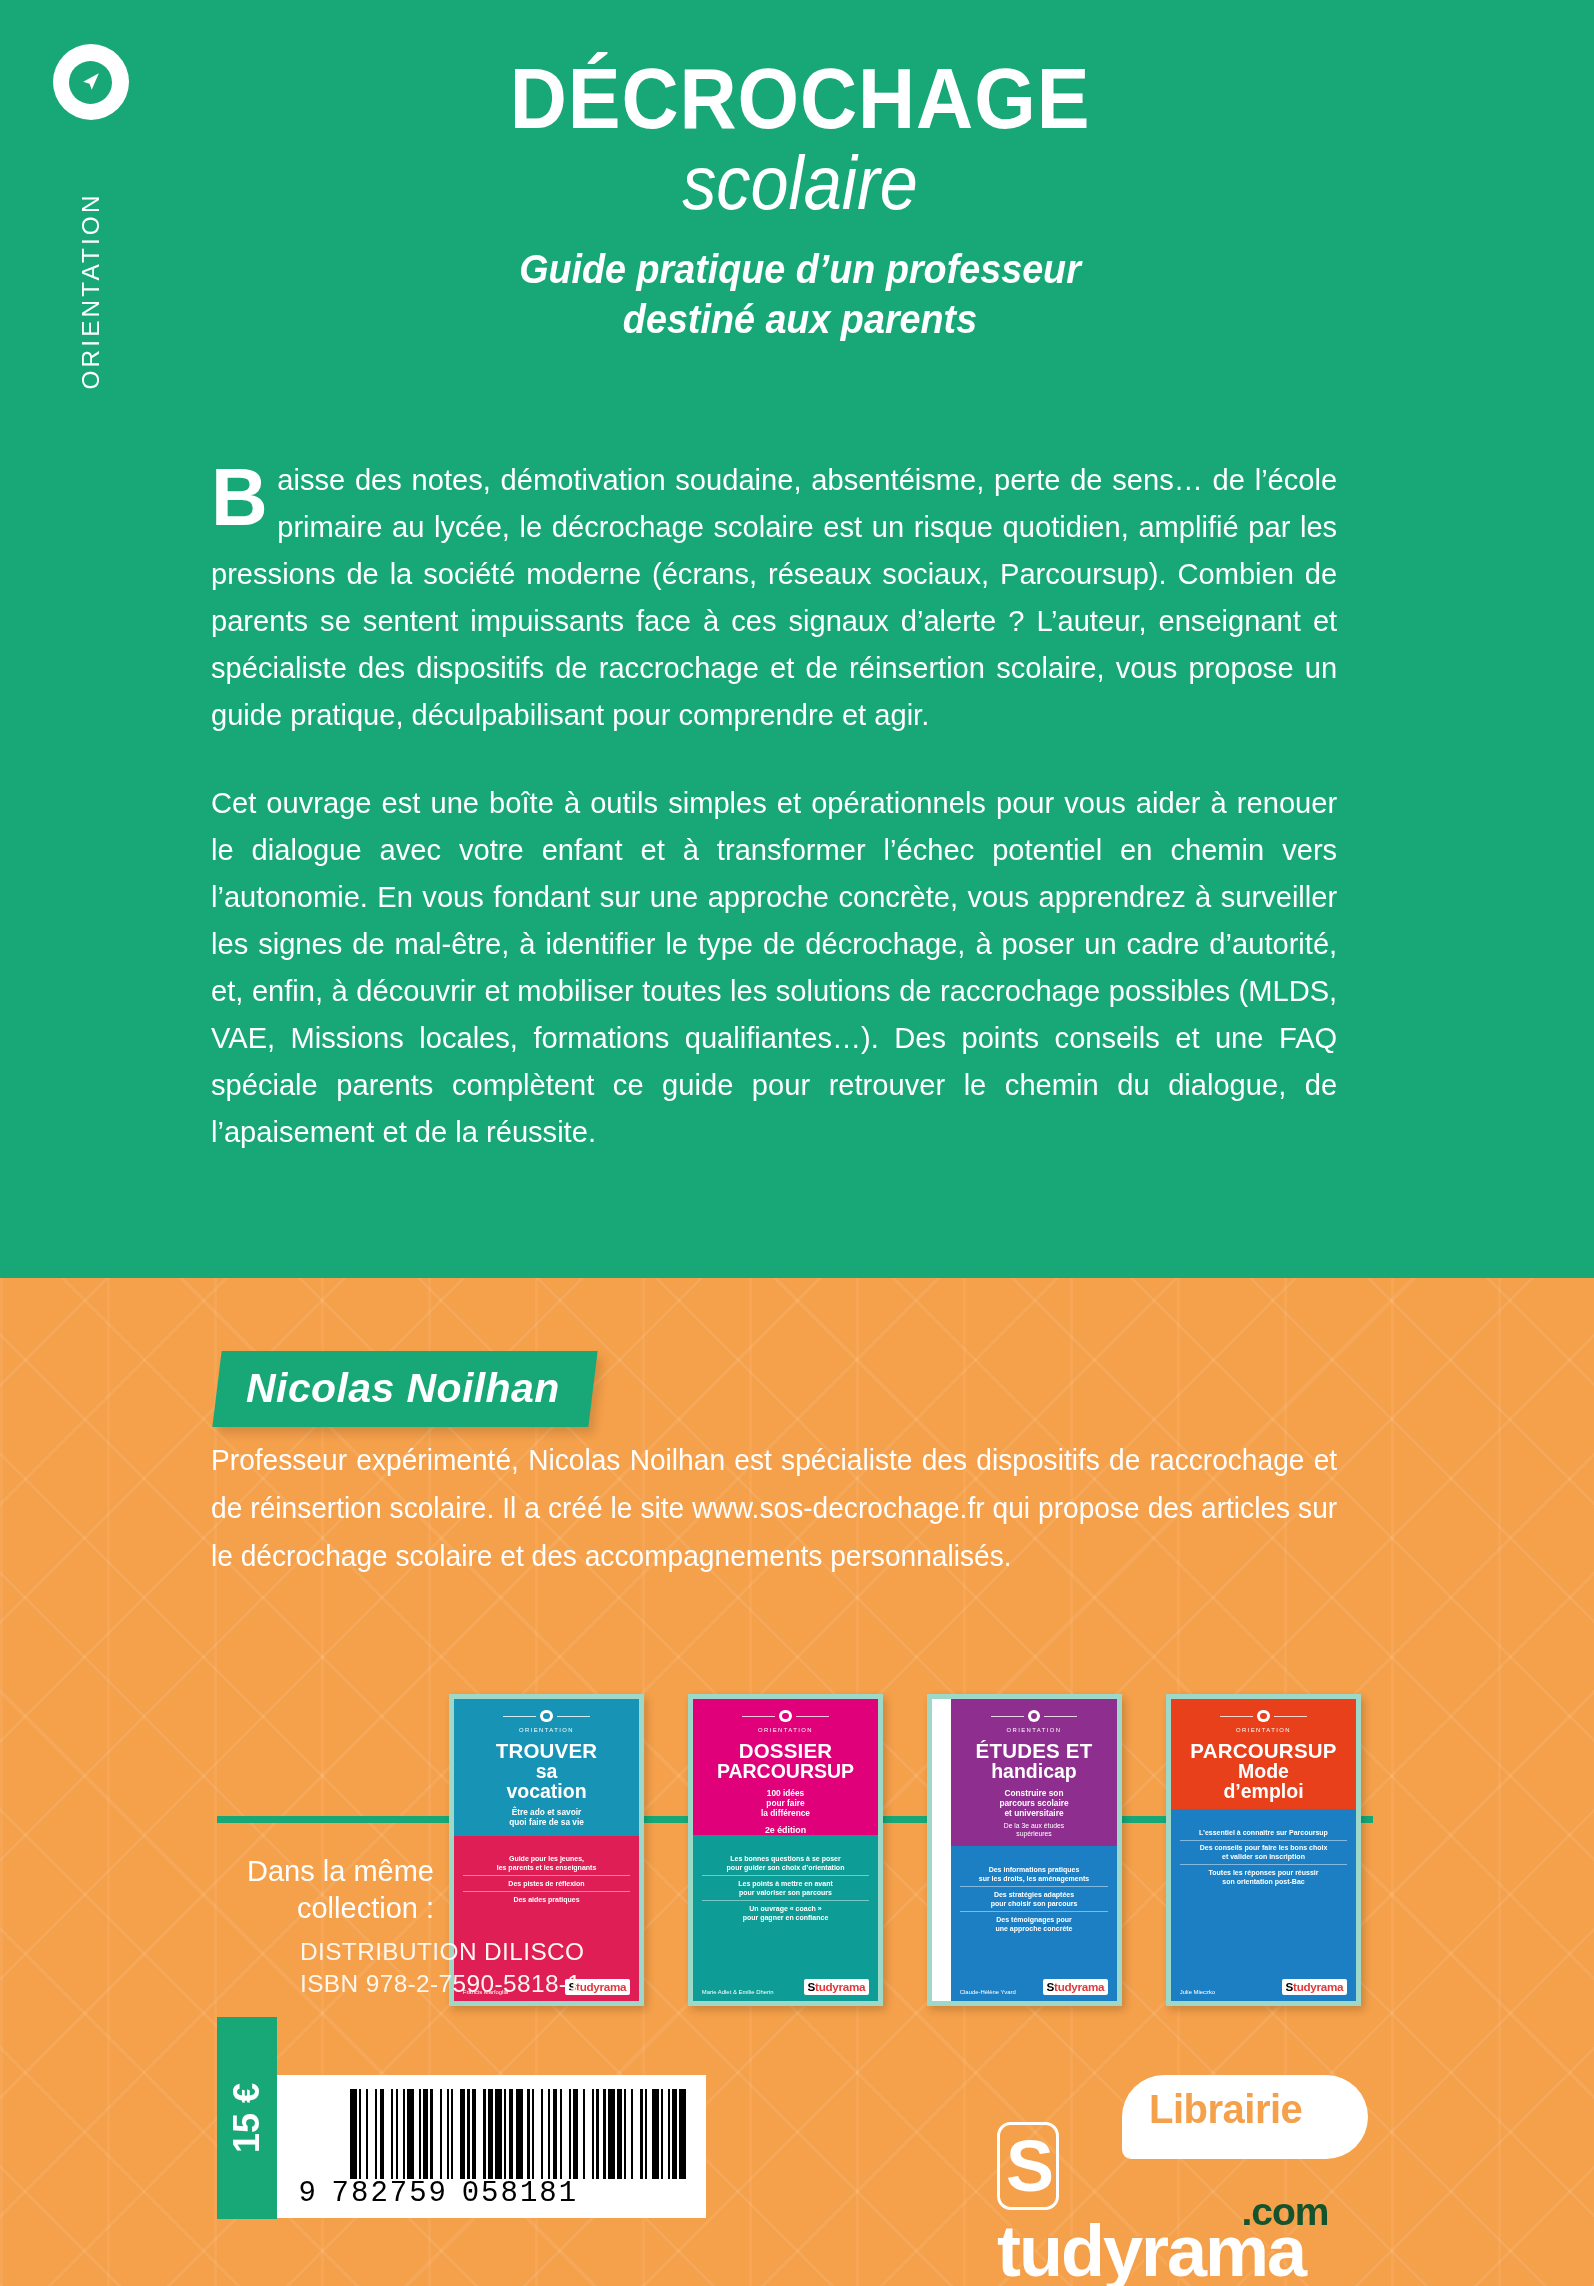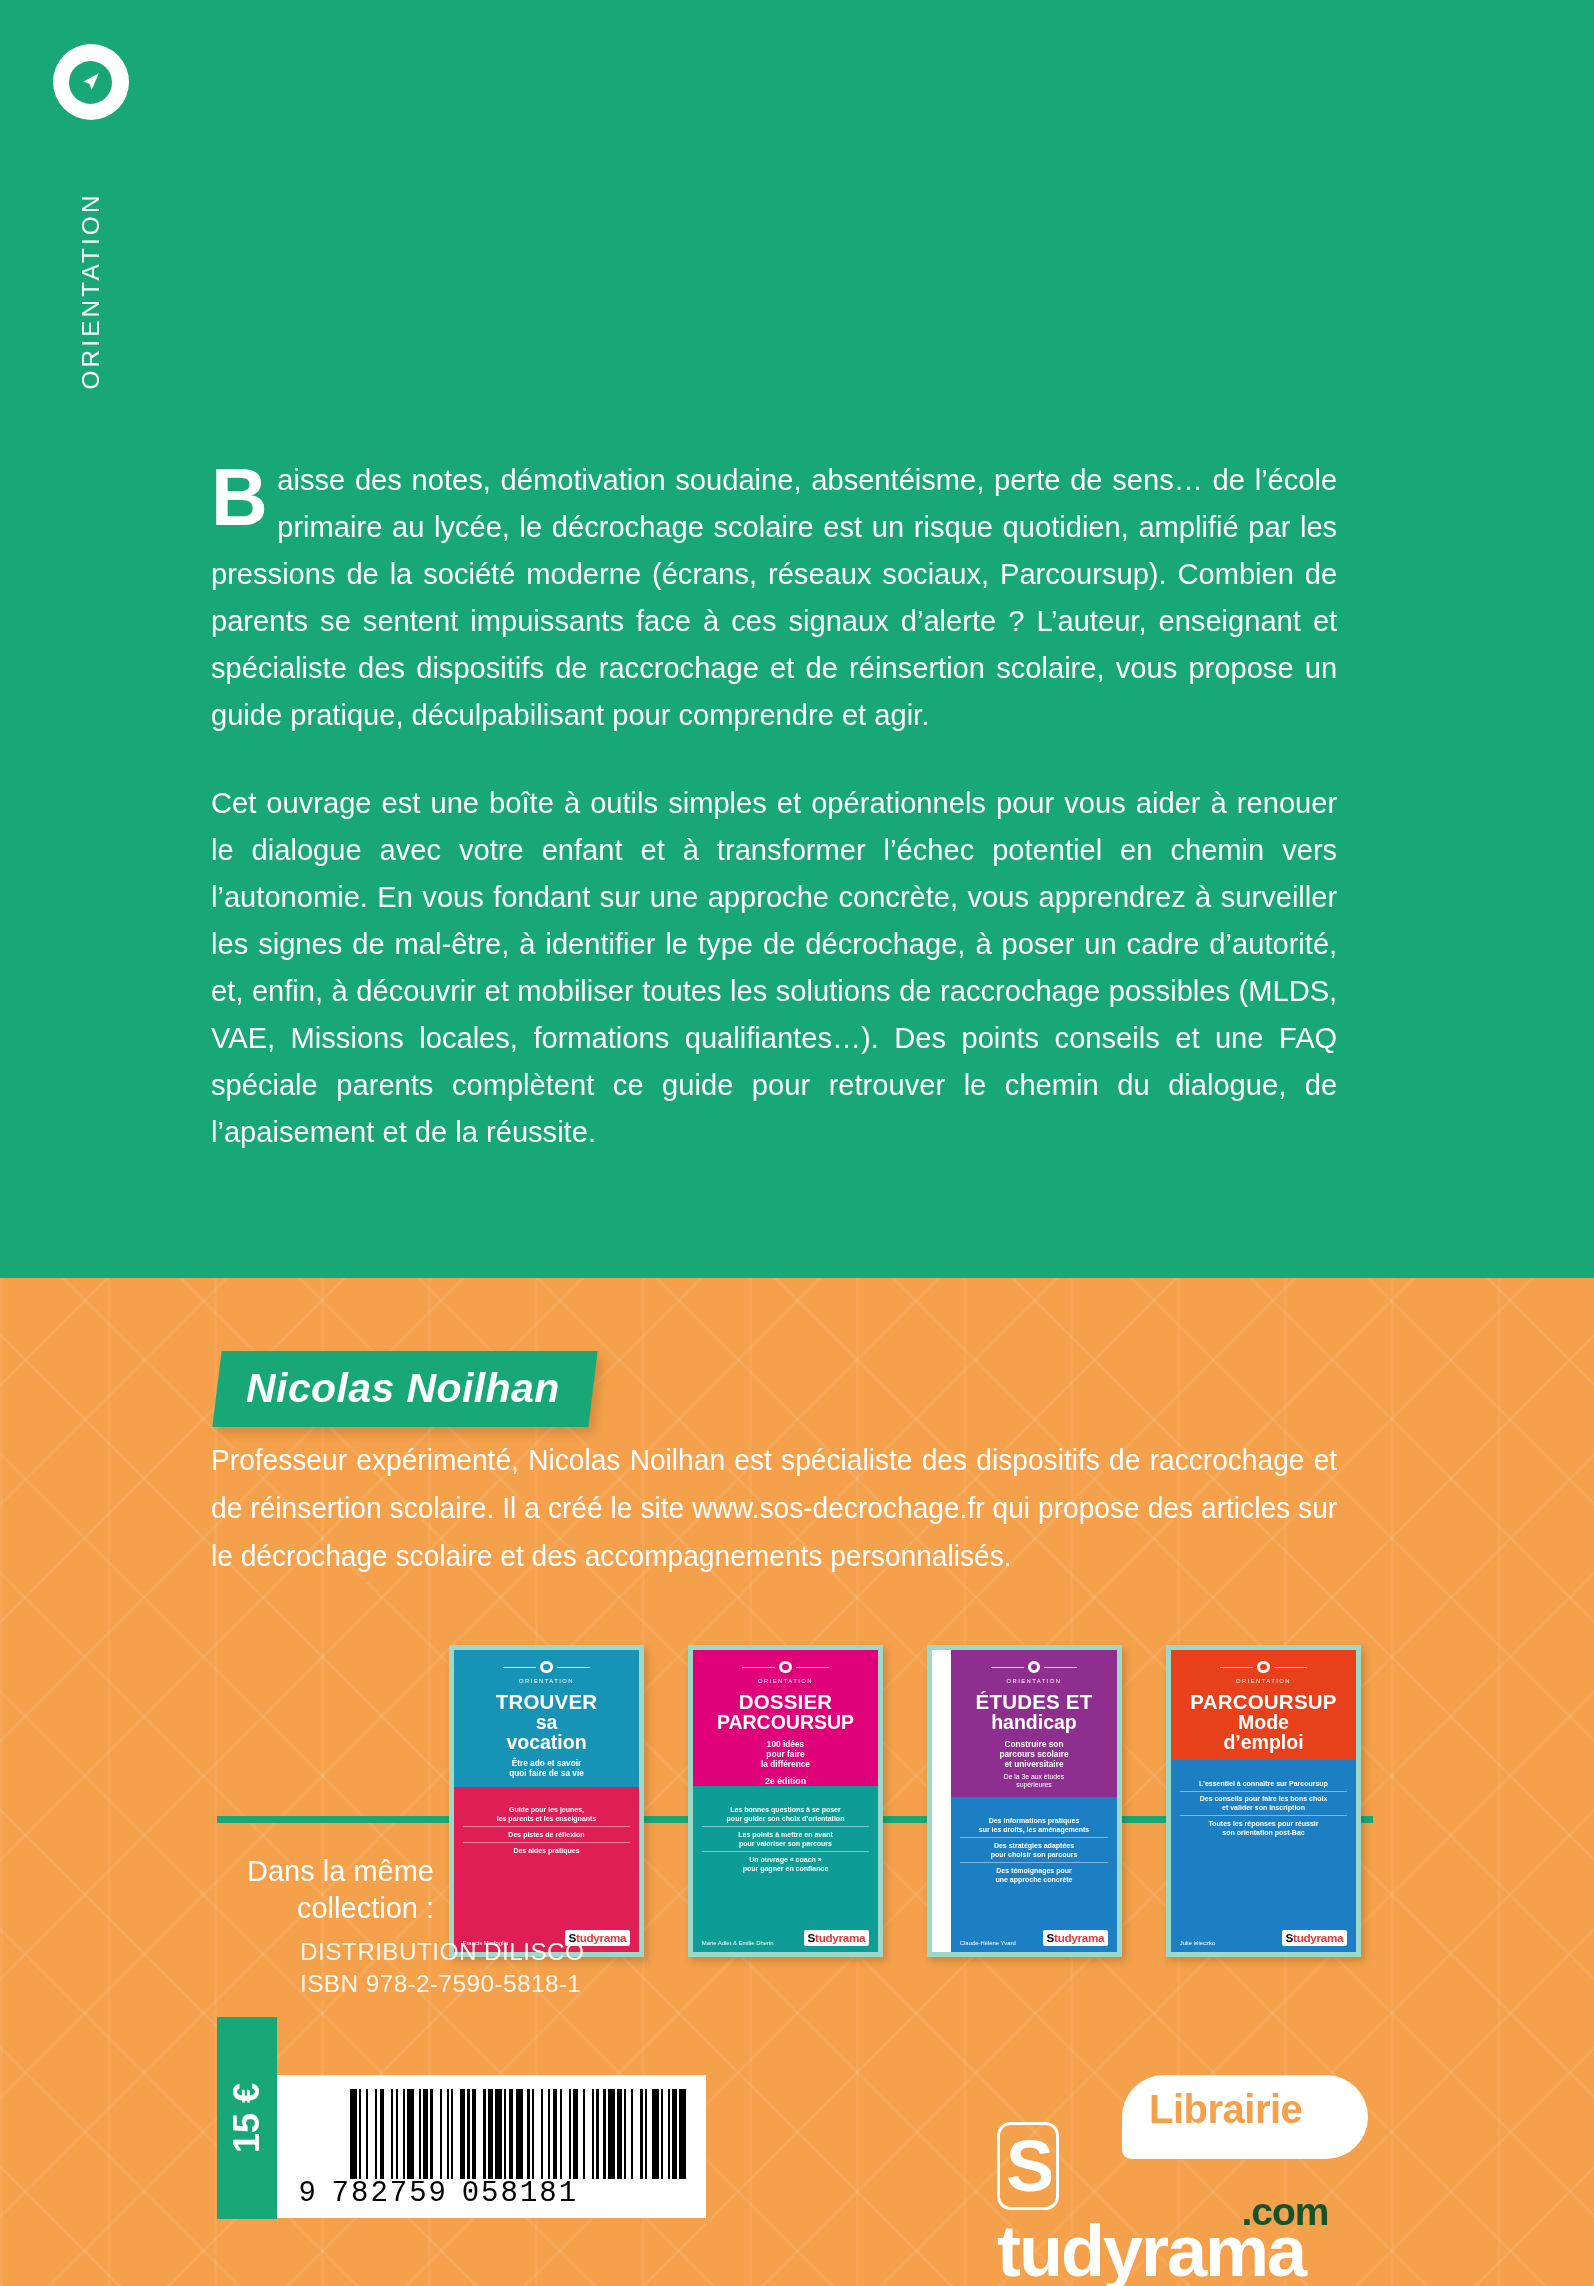--- a/index.html
+++ b/index.html
@@ -112,21 +112,21 @@
     position:absolute; left:180px; top:1853px; width:254px;
     text-align:right; color:#ffffff; font-size:29px; line-height:37px;
     font-family:"Liberation Sans Narrow","Liberation Sans", sans-serif;
     font-weight:400;
   }
   .collection-rule {
     position:absolute; left:217px; top:1816px; width:1156px; height:6.8px;
     background:#18A878;
   }
   .mini-books {
-    position:absolute; left:449px; top:1645px; width:926px; height:284px;
+    position:absolute; left:449px; top:1694px; width:926px; height:284px;
   }
   .mini {
     position:absolute; top:0; width:195px; height:312px;
     border:5.9px solid #9ED8C9; background:#fff; overflow:hidden;
     box-shadow:2.9px 3.9px 7.8px rgba(0,0,0,0.18);
     display:flex; flex-direction:column;
   }
   .mini:nth-child(1){ left:0; }
   .mini:nth-child(2){ left:239px; }
   .mini:nth-child(3){ left:478px;padding-left:19px; }
@@ -258,20 +258,28 @@
       <div class="orient-icon">
         <div class="inner">
           <svg width="25" height="25" viewBox="0 0 24 24" aria-hidden="true">
             <path d="M20 3 L5 11.2 L11.1 13.1 L13.2 19 Z" fill="#ffffff"></path>
           </svg>
         </div>
       </div>
       <div class="orient-label">ORIENTATION</div>
     </div>
 
+    <div class="title-block">
+      <div class="title-main">DÉCROCHAGE</div>
+      <div class="title-sub">scolaire</div>
+      <div class="title-tagline">
+        <div>Guide pratique d’un professeur</div>
+        <div>destiné aux parents</div>
+      </div>
+    </div>
 
     <div class="blurb">
       <p>
         <span class="dropcap">B</span><span>aisse des notes, démotivation soudaine, absentéisme, perte de sens… de l’école primaire au lycée, le décrochage scolaire est un risque quotidien, amplifié par les pressions de la société moderne (écrans, réseaux sociaux, Parcoursup). Combien de parents se sentent impuissants face à ces signaux d’alerte ? L’auteur, enseignant et spécialiste des dispositifs de raccrochage et de réinsertion scolaire, vous propose un guide pratique, déculpabilisant pour comprendre et agir.</span>
       </p>
       <p>Cet ouvrage est une boîte à outils simples et opérationnels pour vous aider à renouer le dialogue avec votre enfant et à transformer l’échec potentiel en chemin vers l’autonomie. En vous fondant sur une approche concrète, vous apprendrez à surveiller les signes de mal-être, à identifier le type de décrochage, à poser un cadre d’autorité, et, enfin, à découvrir et mobiliser toutes les solutions de raccrochage possibles (MLDS, VAE, Missions locales, formations qualifiantes…). Des points conseils et une FAQ spéciale parents complètent ce guide pour retrouver le chemin du dialogue, de l’apaisement et de la réussite.</p>
     </div>
   </div>
 
   <div class="orange-panel">

